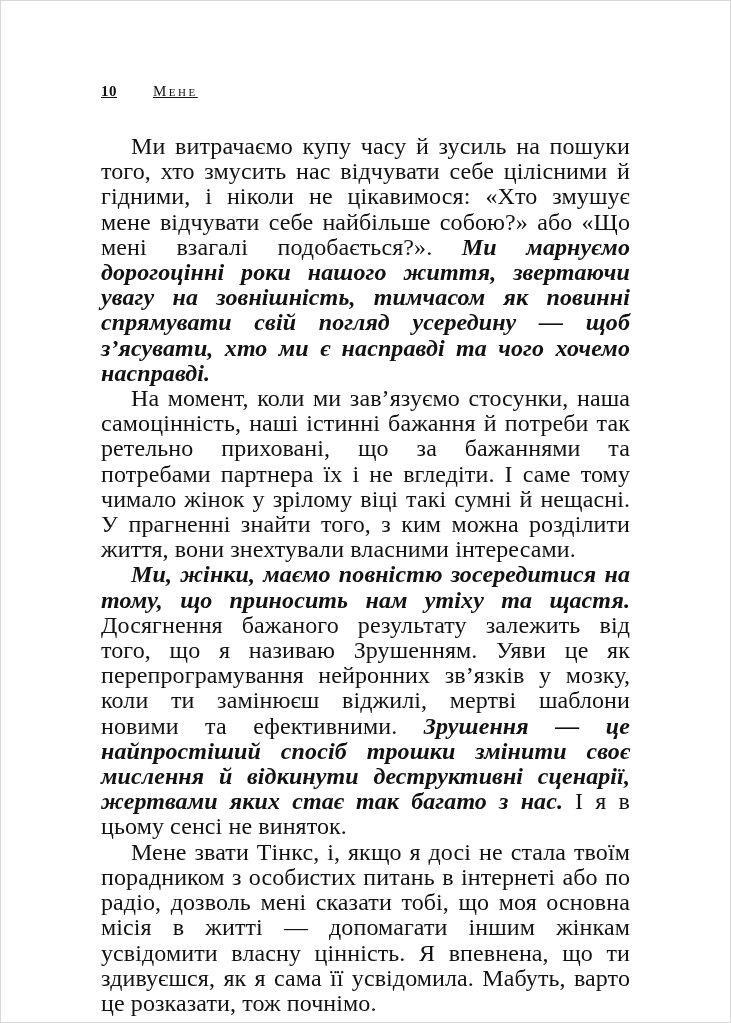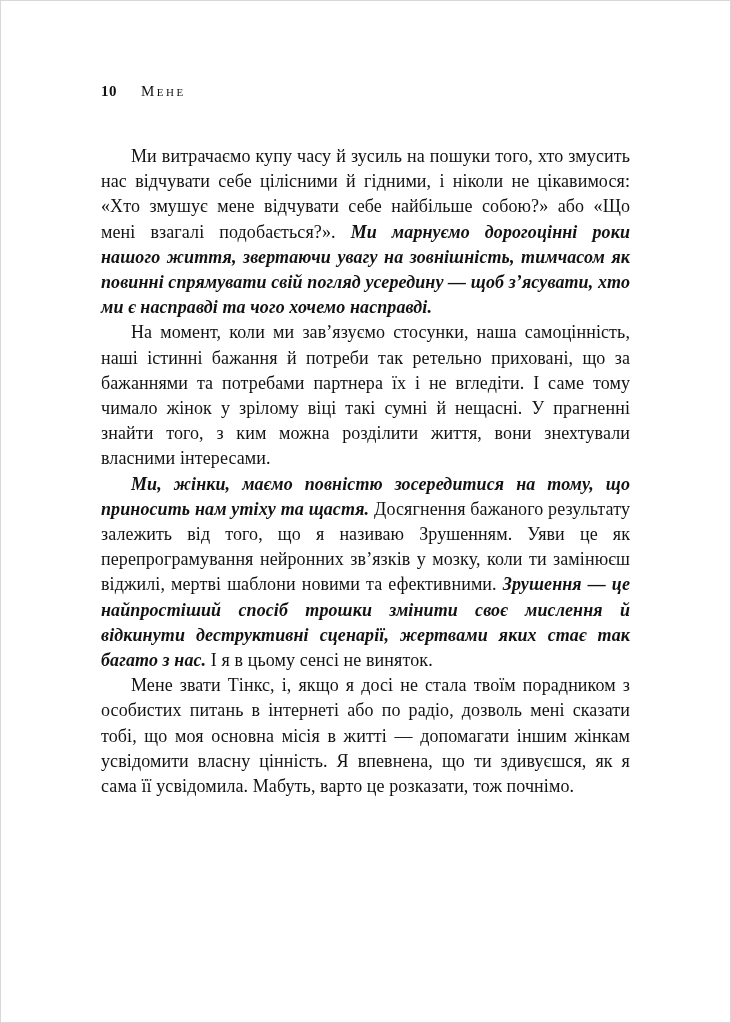--- a/index.html
+++ b/index.html
@@ -18,35 +18,36 @@
     overflow: hidden;
     font-family: "Liberation Serif", serif;
     color: #121212;
   }
   .page-inner {
     padding: 82px 100px 0 100px;
   }
   .running-head {
     display: flex;
     align-items: baseline;
-    gap: 24px;
+    gap: 36px;
     font-size: 15px;
-    margin-bottom: 44px;
+    margin-bottom: 34px;
+    text-decoration: underline;
   }
   .page-number {
     font-weight: bold;
     letter-spacing: 0.5px;
   }
   .running-title {
     font-variant: small-caps;
     letter-spacing: 2.5px;
     font-size: 15px;
   }
   .body-text {
-    font-size: 18px;
+    font-size: 24px;
     line-height: 25.2px;
     text-align: justify;
     letter-spacing: 0.1px;
   }
   .body-text p {
     margin: 0;
     text-indent: 30px;
     padding: 0;
   }
   .seg { font-style: normal; font-weight: normal; }

